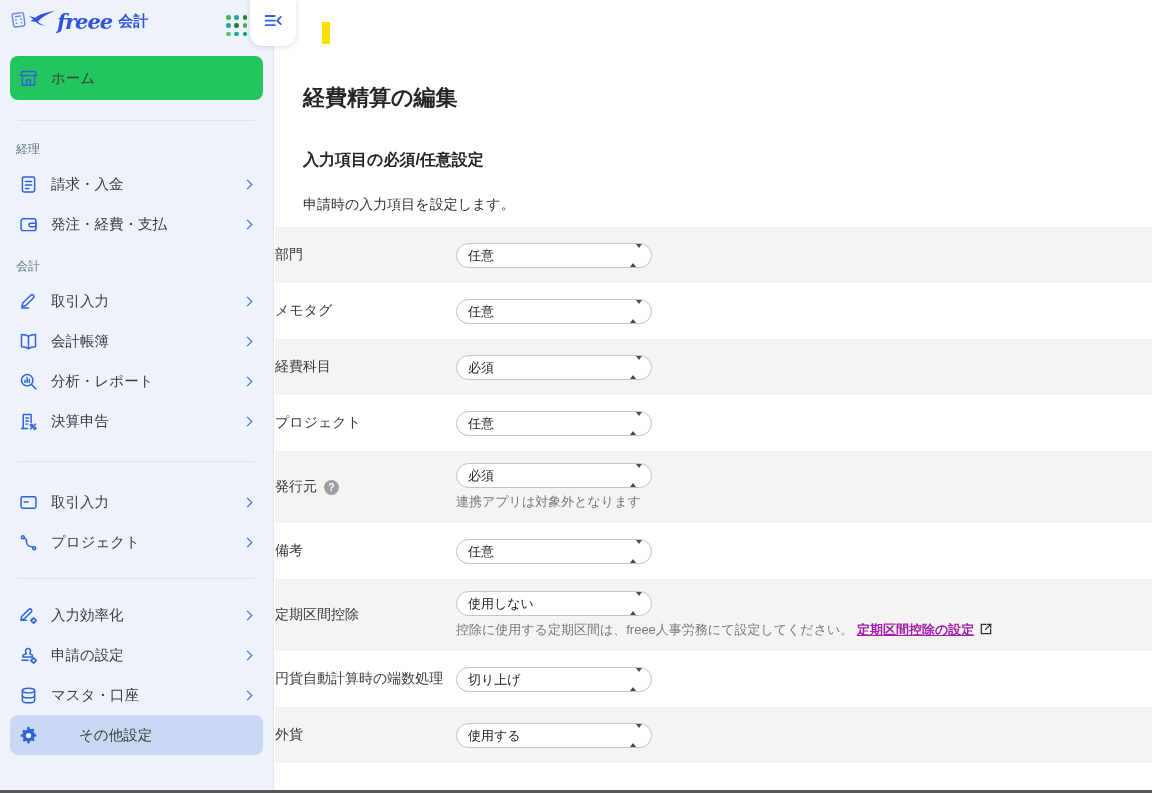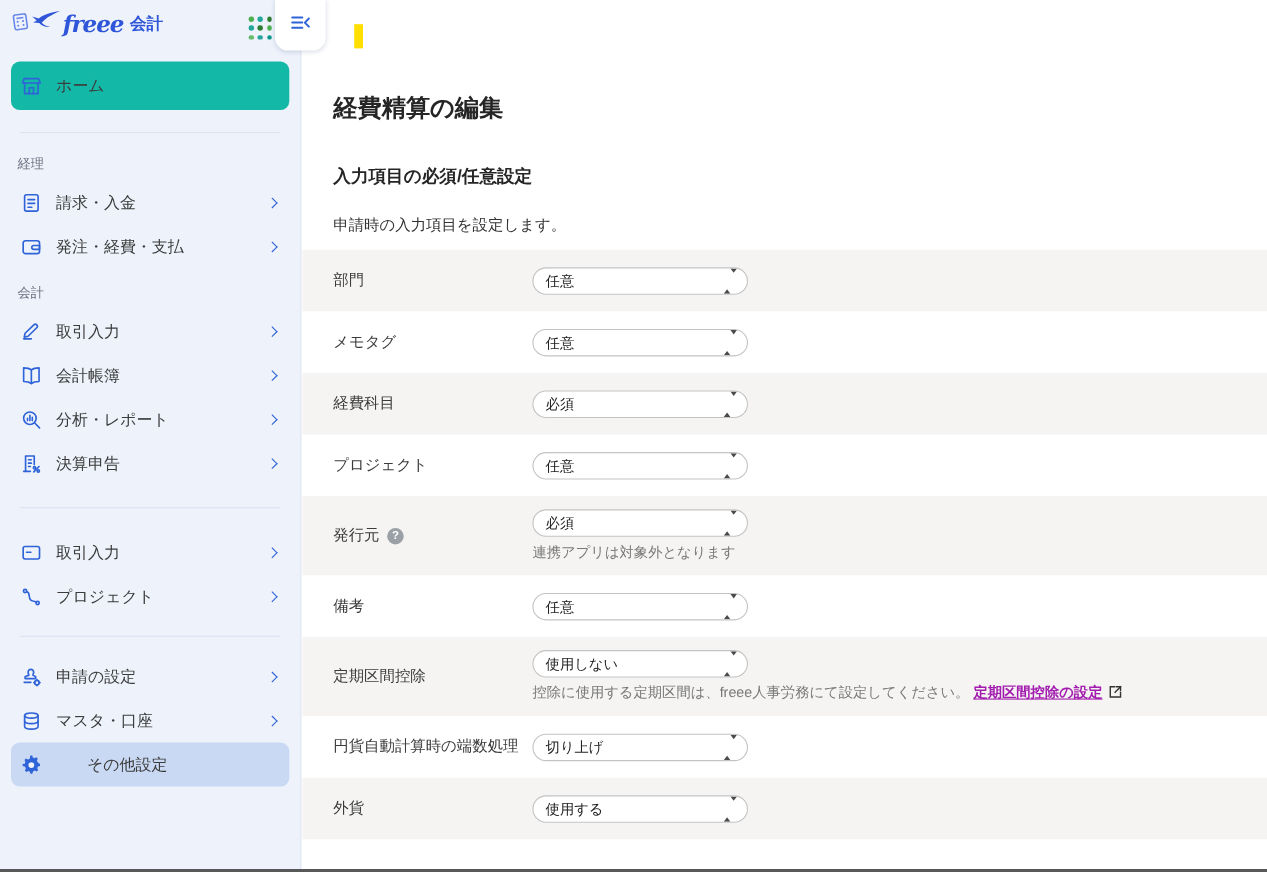--- a/index.html
+++ b/index.html
@@ -31,38 +31,38 @@
     background:#fff; border-radius:0 0 12px 12px;
     box-shadow:0 1px 5px rgba(40,60,110,.18);
     display:flex; align-items:center; justify-content:center; cursor:pointer; z-index:6;
   }
   .nav-item {
     display:flex; align-items:center; gap:12px;
     height:40px; margin:0 10px; padding:0 8px 0 7px;
     border-radius:8px; font-size:14.5px; color:#3b3b3b; cursor:pointer;
   }
   .nav-item .icon { width:22px; height:22px; display:flex; align-items:center; justify-content:center; }
-  .nav-item.home { height:44px; margin-top:6px; background:#14b8a6;font-family:Liberation Mono, monospace; }
+  .nav-item.home { height:44px; margin-top:6px; background:#22c55e;font-family:Liberation Mono, monospace; }
   .nav-item.selected { background:#c9d8f3;gap:40px; }
   .chev {
     margin-left:auto; width:7px; height:7px;
     border-right:1.8px solid #2f63d8; border-top:1.8px solid #2f63d8;
     transform:rotate(45deg); margin-right:4px;
   }
   .side-label { font-size:12px; color:#6a7280; margin:14px 0 6px 16px; }
   .divider { border-top:1px solid #dbe4f1; margin:20px 18px; }
   .divider.tight { margin:16px 18px; }
   
   .main { position:absolute; left:275px; right:0; top:0; bottom:3px; background:#fff; }
   .yellow-flag { position:absolute; left:47px; top:22px; width:8px; height:22px; background:#ffdf00; }
   .page-title { padding:83px 28px 0; font-size:22px; font-weight:bold; color:#252525; }
   .section-title { padding:37px 28px 0; font-size:16px; font-weight:bold; color:#252525; }
   .desc { padding:25px 28px 0; font-size:14px; color:#333; }
   .rows { margin-top:13px; }
-  .row { display:flex; padding-left:28px; }
+  .row { display:flex; }
   .row:nth-child(odd) { background:#f5f4f2; }
   .row-label {
     width:181px; flex-shrink:0; font-size:14px; color:#3b3b3b;
     display:flex; align-items:center; gap:7px; padding-right:10px;
   }
   .ctl { display:flex; flex-direction:column; gap:5px; padding:16px 0 15px; }
   .row.tall .ctl { padding:12px 0; }
   .select {
     position:relative; width:196px; height:25px; background:#fff;
     border:1px solid #c3c3c3; border-radius:13px;
@@ -236,20 +236,32 @@
           <circle cx="18.5" cy="18.5" r="1.7"></circle>
         <path d="M7.2 6.8c4.5 1.2.8 5.6 4.3 8.6 2 1.7 4.2 1 5.3 2.2"></path>
       </svg>
     </span>
     <span>プロジェクト</span>
     <span class="chev"></span>
   </div>
 
   <div class="divider tight"></div>
 
+  <div class="nav-item">
+    <span class="icon">
+      <svg class="ic" width="21" height="21" viewBox="0 0 24 24">
+        <path d="M3.5 17.5h6"></path>
+          <path d="M12.6 4.9a2 2 0 0 1 2.8 2.8L7 16l-3.6.8.8-3.6z"></path>
+        <circle cx="17.8" cy="17.8" r="2.3"></circle>
+          <path d="M17.8 14.6v1M17.8 20v1M14.6 17.8h1M20 17.8h1"></path>
+      </svg>
+    </span>
+    <span>入力効率化</span>
+    <span class="chev"></span>
+  </div>
 
   <div class="nav-item">
     <span class="icon">
       <svg class="ic" width="21" height="21" viewBox="0 0 24 24">
         <path d="M13.6 10c0-1 .8-1.8.8-3.1A2.9 2.9 0 0 0 11.5 4a2.9 2.9 0 0 0-2.9 2.9c0 1.3.8 2.1.8 3.1l-3.9 1.6v2h11v-2z"></path>
         <path d="M4.5 17.5h7"></path>
         <circle cx="17.8" cy="17.8" r="2.3"></circle>
           <path d="M17.8 14.6v1M17.8 20v1M14.6 17.8h1M20 17.8h1"></path>
       </svg>
     </span>

